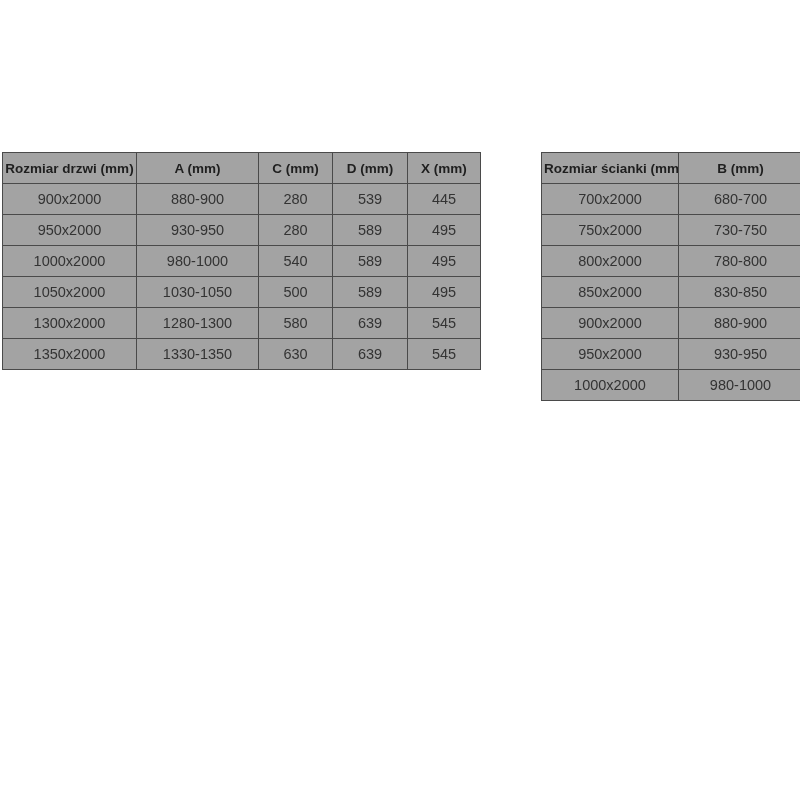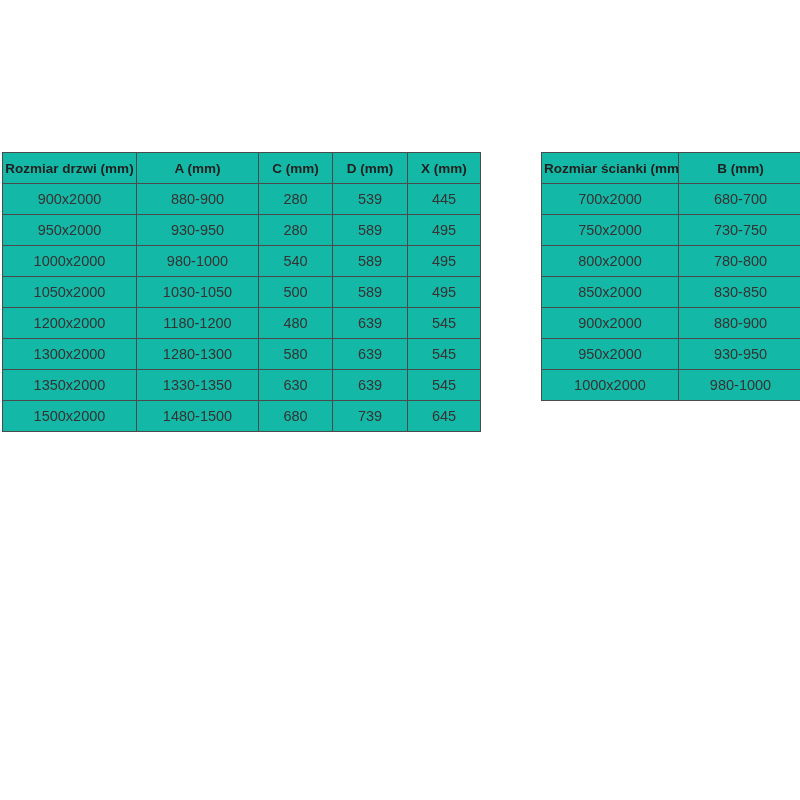--- a/index.html
+++ b/index.html
@@ -11,21 +11,21 @@
     height: 800px;
     background: #ffffff;
     position: relative;
     font-family: "Liberation Sans", sans-serif;
     overflow: hidden;
   }
   .dim-table {
     position: absolute;
     border-collapse: collapse;
     table-layout: fixed;
-    background: #14b8a6;
+    background: #a3a3a3;
   }
   #doors-table {
     left: 2px;
     top: 152px;
     width: 478px;
   }
   #walls-table {
     left: 541px;
     top: 152px;
     width: 261px;
@@ -94,46 +94,32 @@
         <td>495</td>
       </tr>
       <tr>
         <td>1050x2000</td>
         <td>1030-1050</td>
         <td>500</td>
         <td>589</td>
         <td>495</td>
       </tr>
       <tr>
-        <td>1200x2000</td>
-        <td>1180-1200</td>
-        <td>480</td>
-        <td>639</td>
-        <td>545</td>
-      </tr>
-      <tr>
         <td>1300x2000</td>
         <td>1280-1300</td>
         <td>580</td>
         <td>639</td>
         <td>545</td>
       </tr>
       <tr>
         <td>1350x2000</td>
         <td>1330-1350</td>
         <td>630</td>
         <td>639</td>
         <td>545</td>
-      </tr>
-      <tr>
-        <td>1500x2000</td>
-        <td>1480-1500</td>
-        <td>680</td>
-        <td>739</td>
-        <td>645</td>
       </tr>
     </tbody>
   </table>
 
 <table id="walls-table" class="dim-table">
     <colgroup>
       <col style="width: 137px;">
       <col style="width: 124px;">
     </colgroup>
     <thead>

